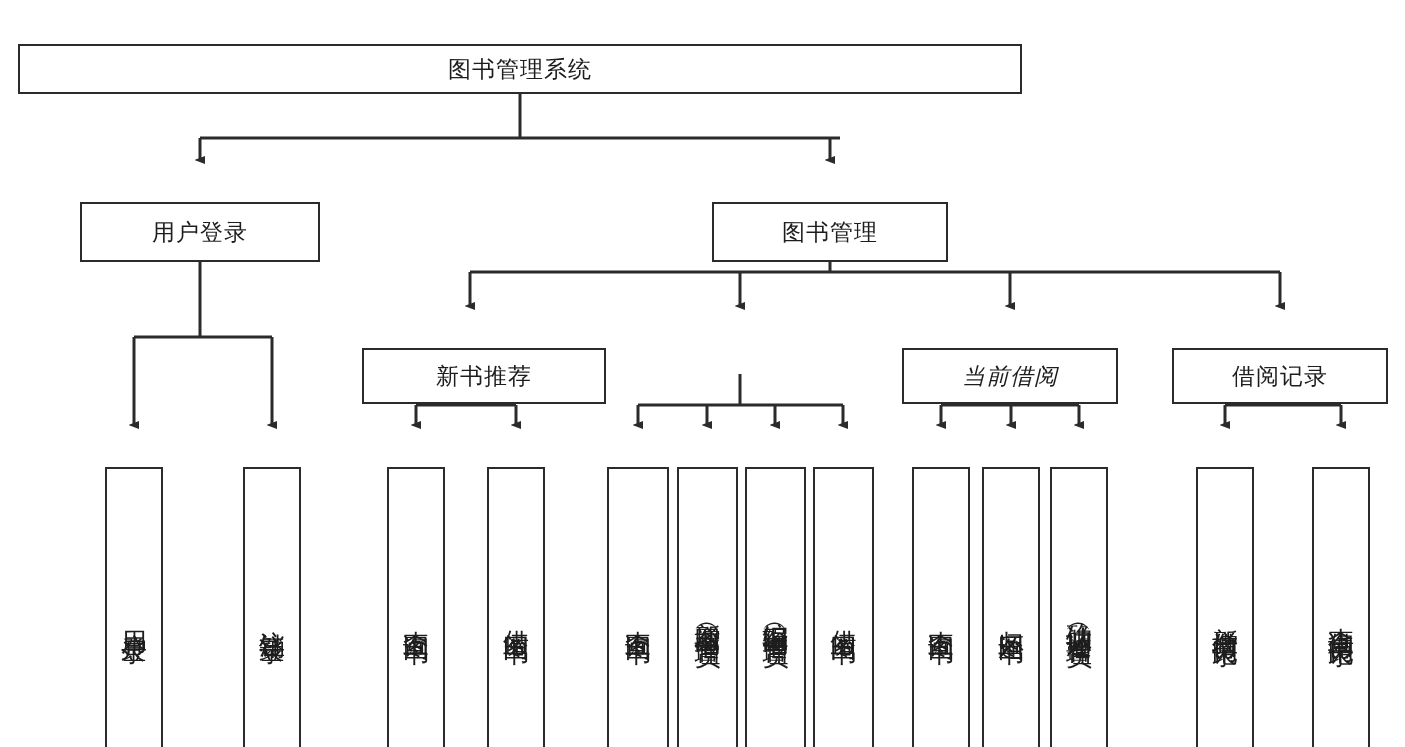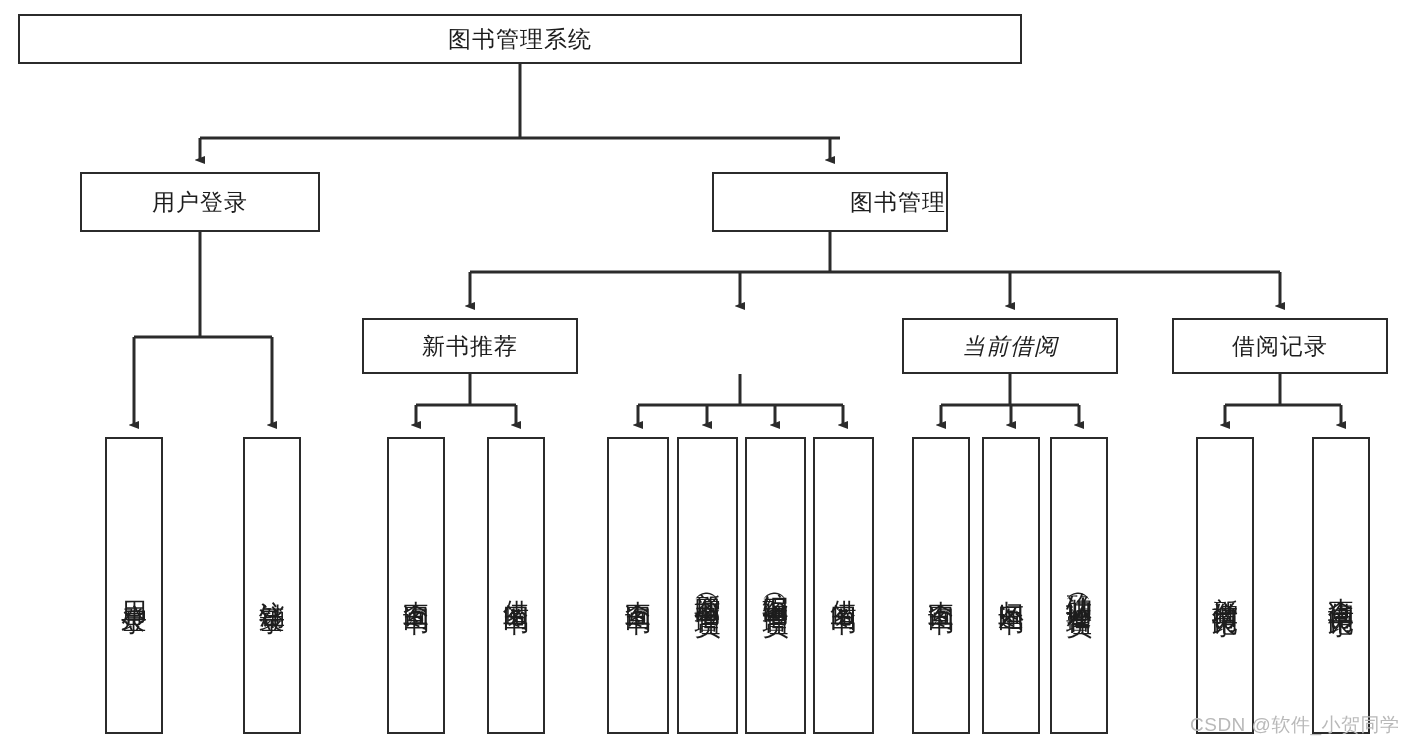--- a/index.html
+++ b/index.html
@@ -26,20 +26,21 @@
   }
   .node {
     position: absolute;
     box-sizing: border-box;
     background: #ffffff;
     border: 2px solid #2b2b2b;
     display: flex;
     align-items: center;
     justify-content: center;
     color: #1d1d1d;
+    margin-top: 30px;
   }
   .node.h {
     font-size: 23px;
     letter-spacing: 1px;
     white-space: nowrap;
   }
   .node.root {
     font-size: 23px;
   }
   .node.v {
@@ -124,25 +125,25 @@
     </g>
   </svg>
 
   <div class="node root h" id="n-root" style="left: 18px; top: 14px; width: 1004px; height: 50px;">
     <span>图书管理系统</span>
   </div>
 
   <div class="node h" id="n-l2-0" style="left: 80px; top: 172px; width: 240px; height: 60px;">
     <span>用户登录</span>
   </div>
-  <div class="node h" id="n-l2-1" style="left: 712px; top: 172px; width: 236px; height: 60px; justify-content: flex-end;">
+  <div class="node h" id="n-l2-1" style="left: 712px; top: 172px; width: 236px; height: 60px;">
     <span>图书管理</span>
   </div>
 
-  <div class="node h" id="n-l3-0" style="left: 362px; top: 318px; width: 216px; height: 56px;">
+  <div class="node h" id="n-l3-0" style="left: 362px; top: 318px; width: 244px; height: 56px;">
     <span>新书推荐</span>
   </div>
   <div class="node h" id="n-l3-2" style="left: 902px; top: 318px; width: 216px; height: 56px; font-style: italic;">
     <span>当前借阅</span>
   </div>
   <div class="node h" id="n-l3-3" style="left: 1172px; top: 318px; width: 216px; height: 56px;">
     <span>借阅记录</span>
   </div>
 
   <div class="node v" id="n-lf-0" style="left: 105px; top: 437px; width: 58px; height: 297px;">
@@ -178,15 +179,14 @@
   <div class="node v" id="n-lf-10" style="left: 1050px; top: 437px; width: 58px; height: 297px;">
     <span class="vtext">确认归还（管理员）</span>
   </div>
   <div class="node v" id="n-lf-11" style="left: 1196px; top: 437px; width: 58px; height: 297px;">
     <span class="vtext">新增借阅记录</span>
   </div>
   <div class="node v" id="n-lf-12" style="left: 1312px; top: 437px; width: 58px; height: 297px;">
     <span class="vtext">查询借阅记录</span>
   </div>
 
-  <div class="watermark">CSDN @软件_小贺同学</div>
 
 </div>
 
 </body></html>

